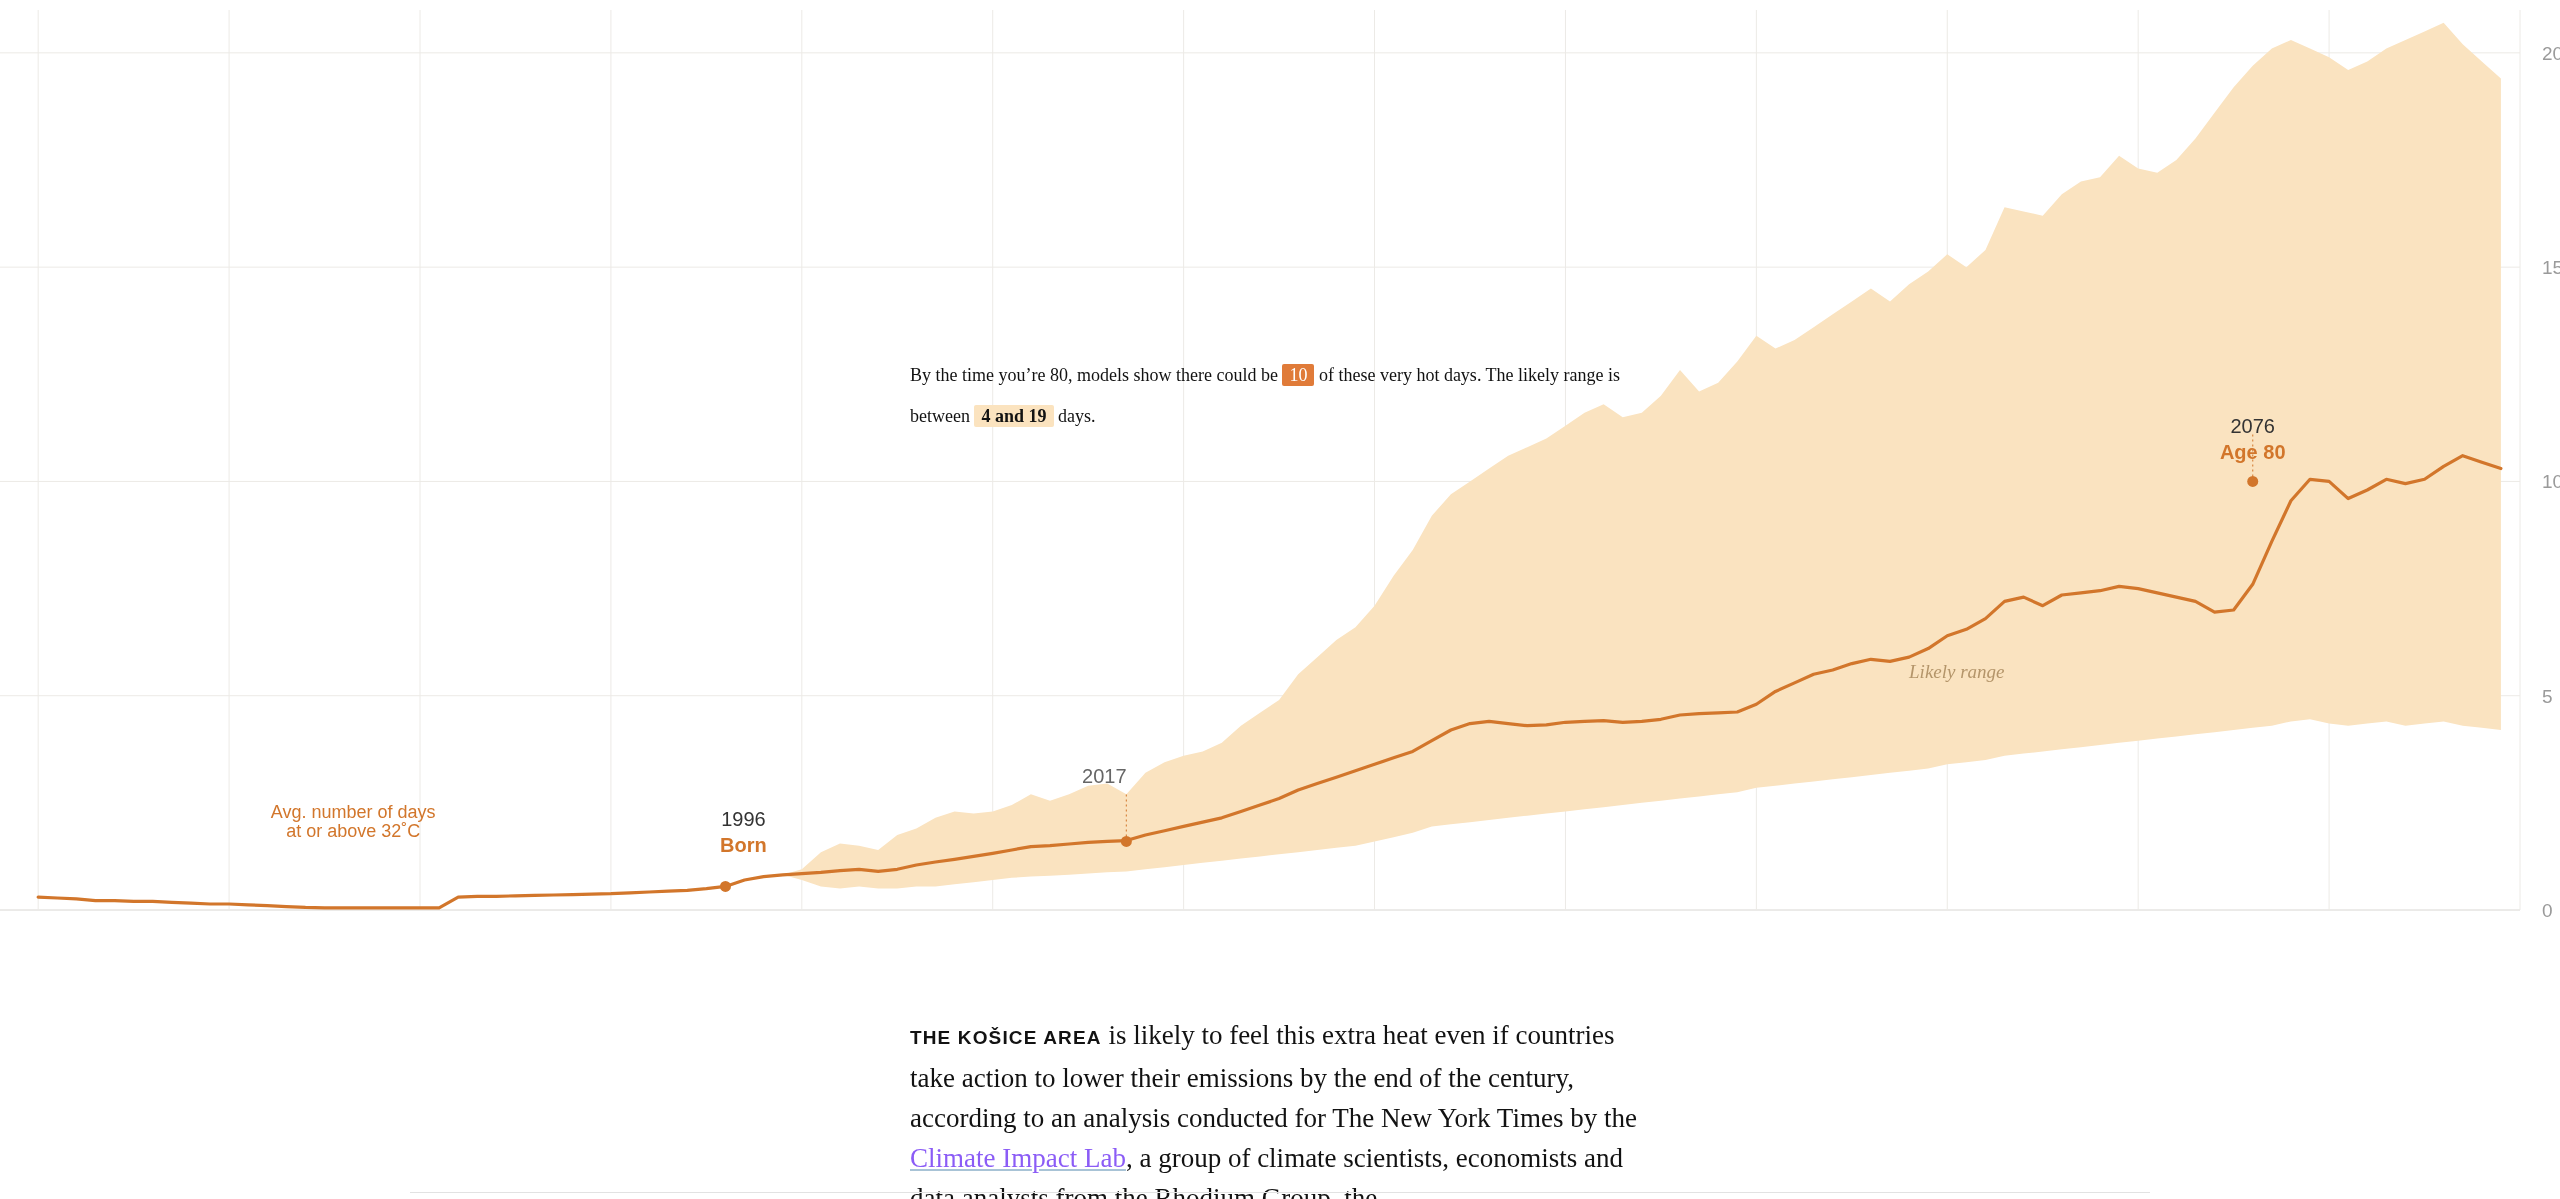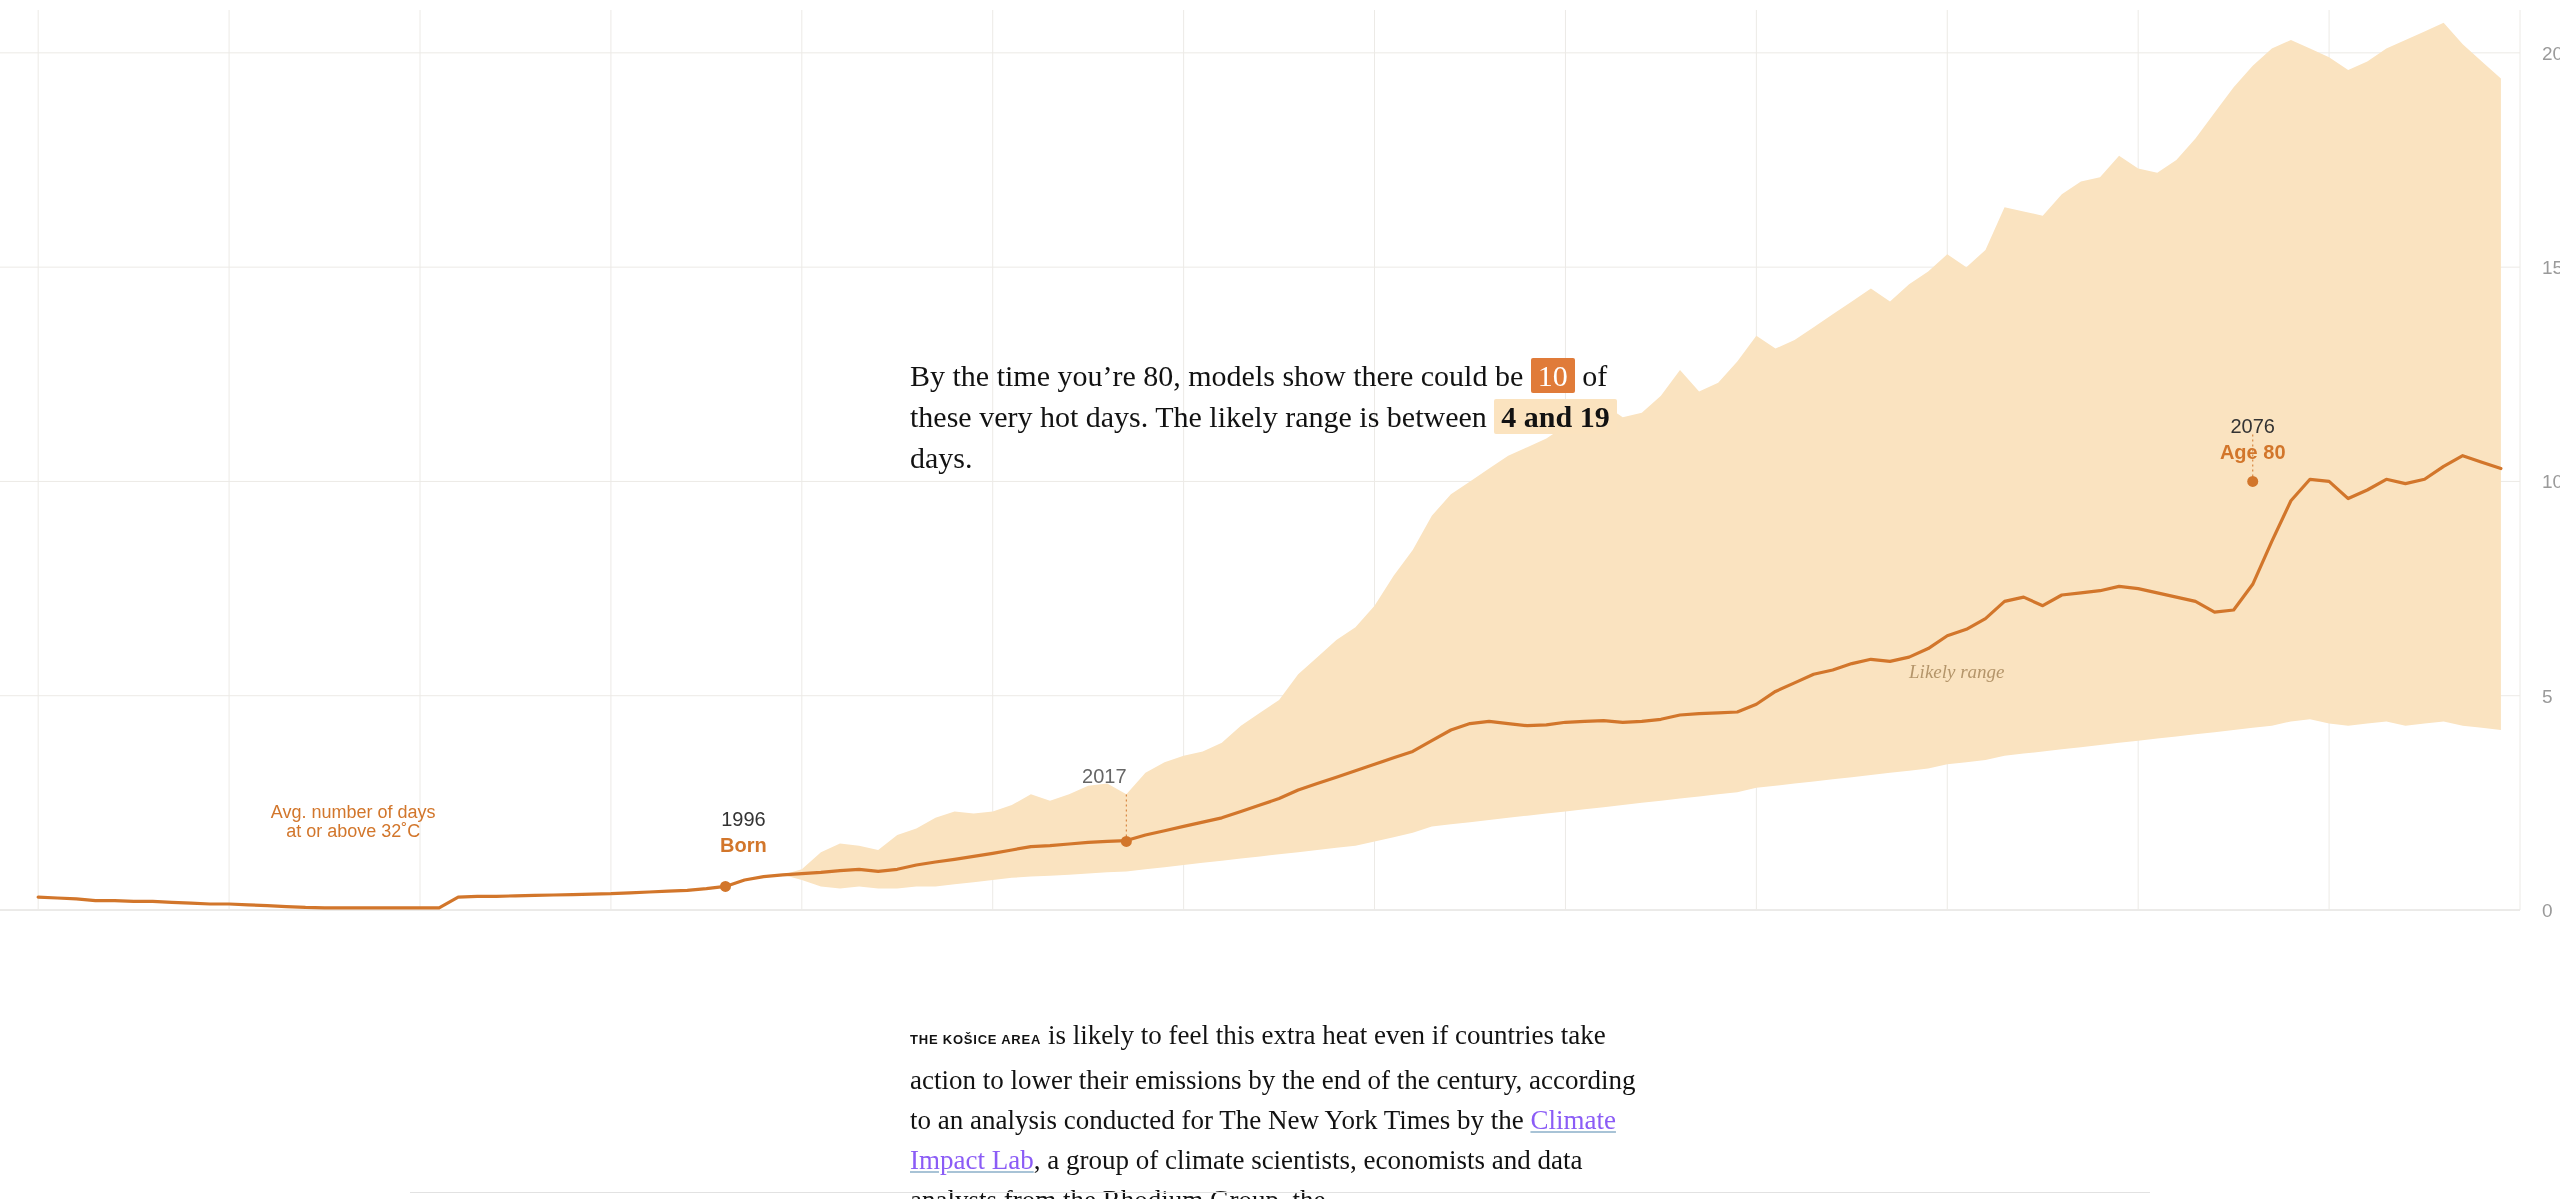--- a/index.html
+++ b/index.html
@@ -77,21 +77,21 @@
     fill: #b4956a;
     text-anchor: middle;
   }
   
   .overlay-text {
     position: absolute;
     left: 910px;
     top: 355px;
     width: 760px;
     font-family: "Liberation Serif", serif;
-    font-size: 30px;
+    font-size: 18px;
     line-height: 41px;
     color: #121212;
   }
   .hl-strong {
     background: #e07b39;
     color: #ffffff;
     padding: 1px 7px;
     border-radius: 2px;
   }
   .hl-soft {
@@ -107,21 +107,21 @@
     left: 910px;
     top: 1015px;
     width: 740px;
     font-family: "Liberation Serif", serif;
     font-size: 27px;
     line-height: 40px;
     color: #121212;
   }
   .smallcaps {
     font-family: "Liberation Sans", sans-serif;
-    font-size: 13px;
+    font-size: 19px;
     font-weight: bold;
     letter-spacing: 0.06em;
     text-transform: uppercase;
     color: #121212;
   }
   .link {
     color: #8b5cf6;
     text-decoration: underline;
     text-decoration-color: #a8c3d6;
     cursor: pointer;

